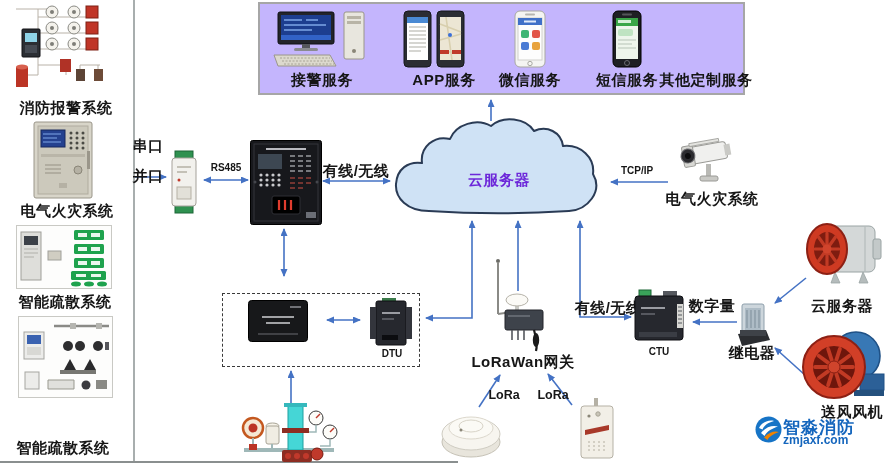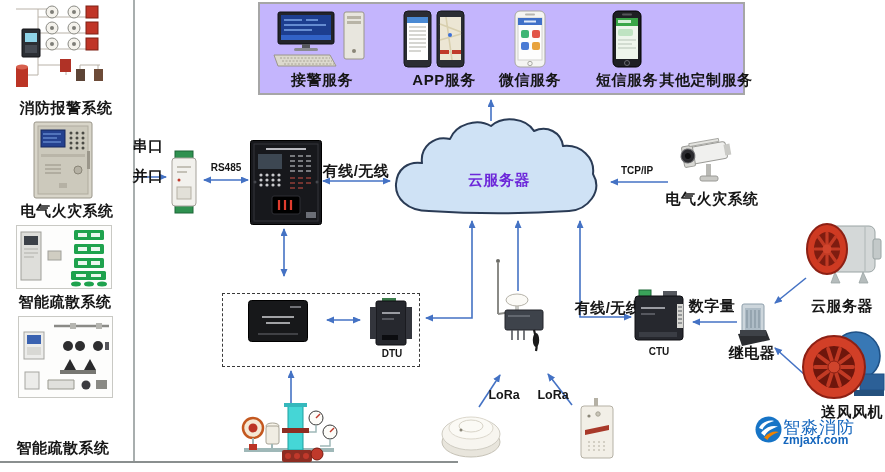--- a/index.html
+++ b/index.html
@@ -12,21 +12,21 @@
        transform:translateX(-50%);color:#161616;letter-spacing:.5px}
   .lbl.en{font-size:10px;letter-spacing:0}
   .lbl.sm{font-size:12.5px;letter-spacing:0}
   .services-box{position:absolute;left:258px;top:2px;width:487px;height:93px;
                 border:2px solid #a6a6a6;background:#c4b5fd}
   .dashed-box{position:absolute;left:222px;top:293px;width:198px;height:74px;
               border:1.6px dashed #3a3a3a}
   .vline{position:absolute;left:133px;top:0;width:2px;height:462px;background:#a8aeae}
   .hline{position:absolute;left:0;top:461px;width:458px;height:2px;background:#8a8f8f}
   #connectors{position:absolute;left:0;top:0;pointer-events:none}
-  .wm-brand{position:absolute;left:783px;top:416px;font-size:17px;font-weight:normal;color:#1566bd;letter-spacing:1px}
+  .wm-brand{position:absolute;left:783px;top:416px;font-size:17px;font-weight:bold;color:#1566bd;letter-spacing:1px}
   .wm-domain{position:absolute;left:783px;top:433px;font-size:12px;font-weight:bold;color:#1566bd}
 </style>
 </head>
 <body>
 
 <div id="canvas">
 
   <svg id="connectors" width="885" height="472">
     <defs>
       <marker id="ae" markerUnits="userSpaceOnUse" markerWidth="9" markerHeight="8" refX="7" refY="3.5" orient="auto">
@@ -356,20 +356,21 @@
       <path d="M10,58 L30,55" stroke="#8a8a86" stroke-width="2"></path>
       <rect x="27" y="46" width="4" height="9" fill="#c9c9c4"></rect>
       <ellipse cx="29" cy="44" rx="11" ry="6" fill="#fbfaf6" stroke="#b5b2a8"></ellipse>
       <rect x="17" y="54" width="38" height="20" rx="2" fill="#3e434b" stroke="#22252b"></rect>
       <path d="M20,60 h22" stroke="#737880" stroke-width="1.4"></path>
       <path d="M24,74 v10 M30,74 v10 M36,74 v10" stroke="#55585e" stroke-width="1.6"></path>
       <path d="M46,74 C48,82 50,88 48,95" stroke="#1a1a1a" stroke-width="2.2" fill="none"></path>
       <ellipse cx="48" cy="84" rx="3.2" ry="7" fill="#1a1a1a"></ellipse>
     </svg>
   </div>
+  <div class="lbl" style="left:523px;top:354px">LoRaWan网关</div>
 
   <div class="lbl" style="left:608px;top:300px">有线/无线</div>
 
   <div class="dev" style="left:633px;top:288px">
     <svg width="54" height="58" viewBox="0 0 54 58">
       <rect x="6" y="2" width="12" height="8" fill="#3aa35a" stroke="#1d6636"></rect>
       <rect x="30" y="3" width="14" height="7" fill="#55585e"></rect>
       <rect x="2" y="8" width="48" height="44" rx="3" fill="#26282e" stroke="#0e0f12"></rect>
       <rect x="44" y="16" width="6" height="24" fill="#d8d8d4"></rect>
       <path d="M45,19 h4 M45,23 h4 M45,27 h4 M45,31 h4 M45,35 h4" stroke="#55585e" stroke-width="1"></path>

